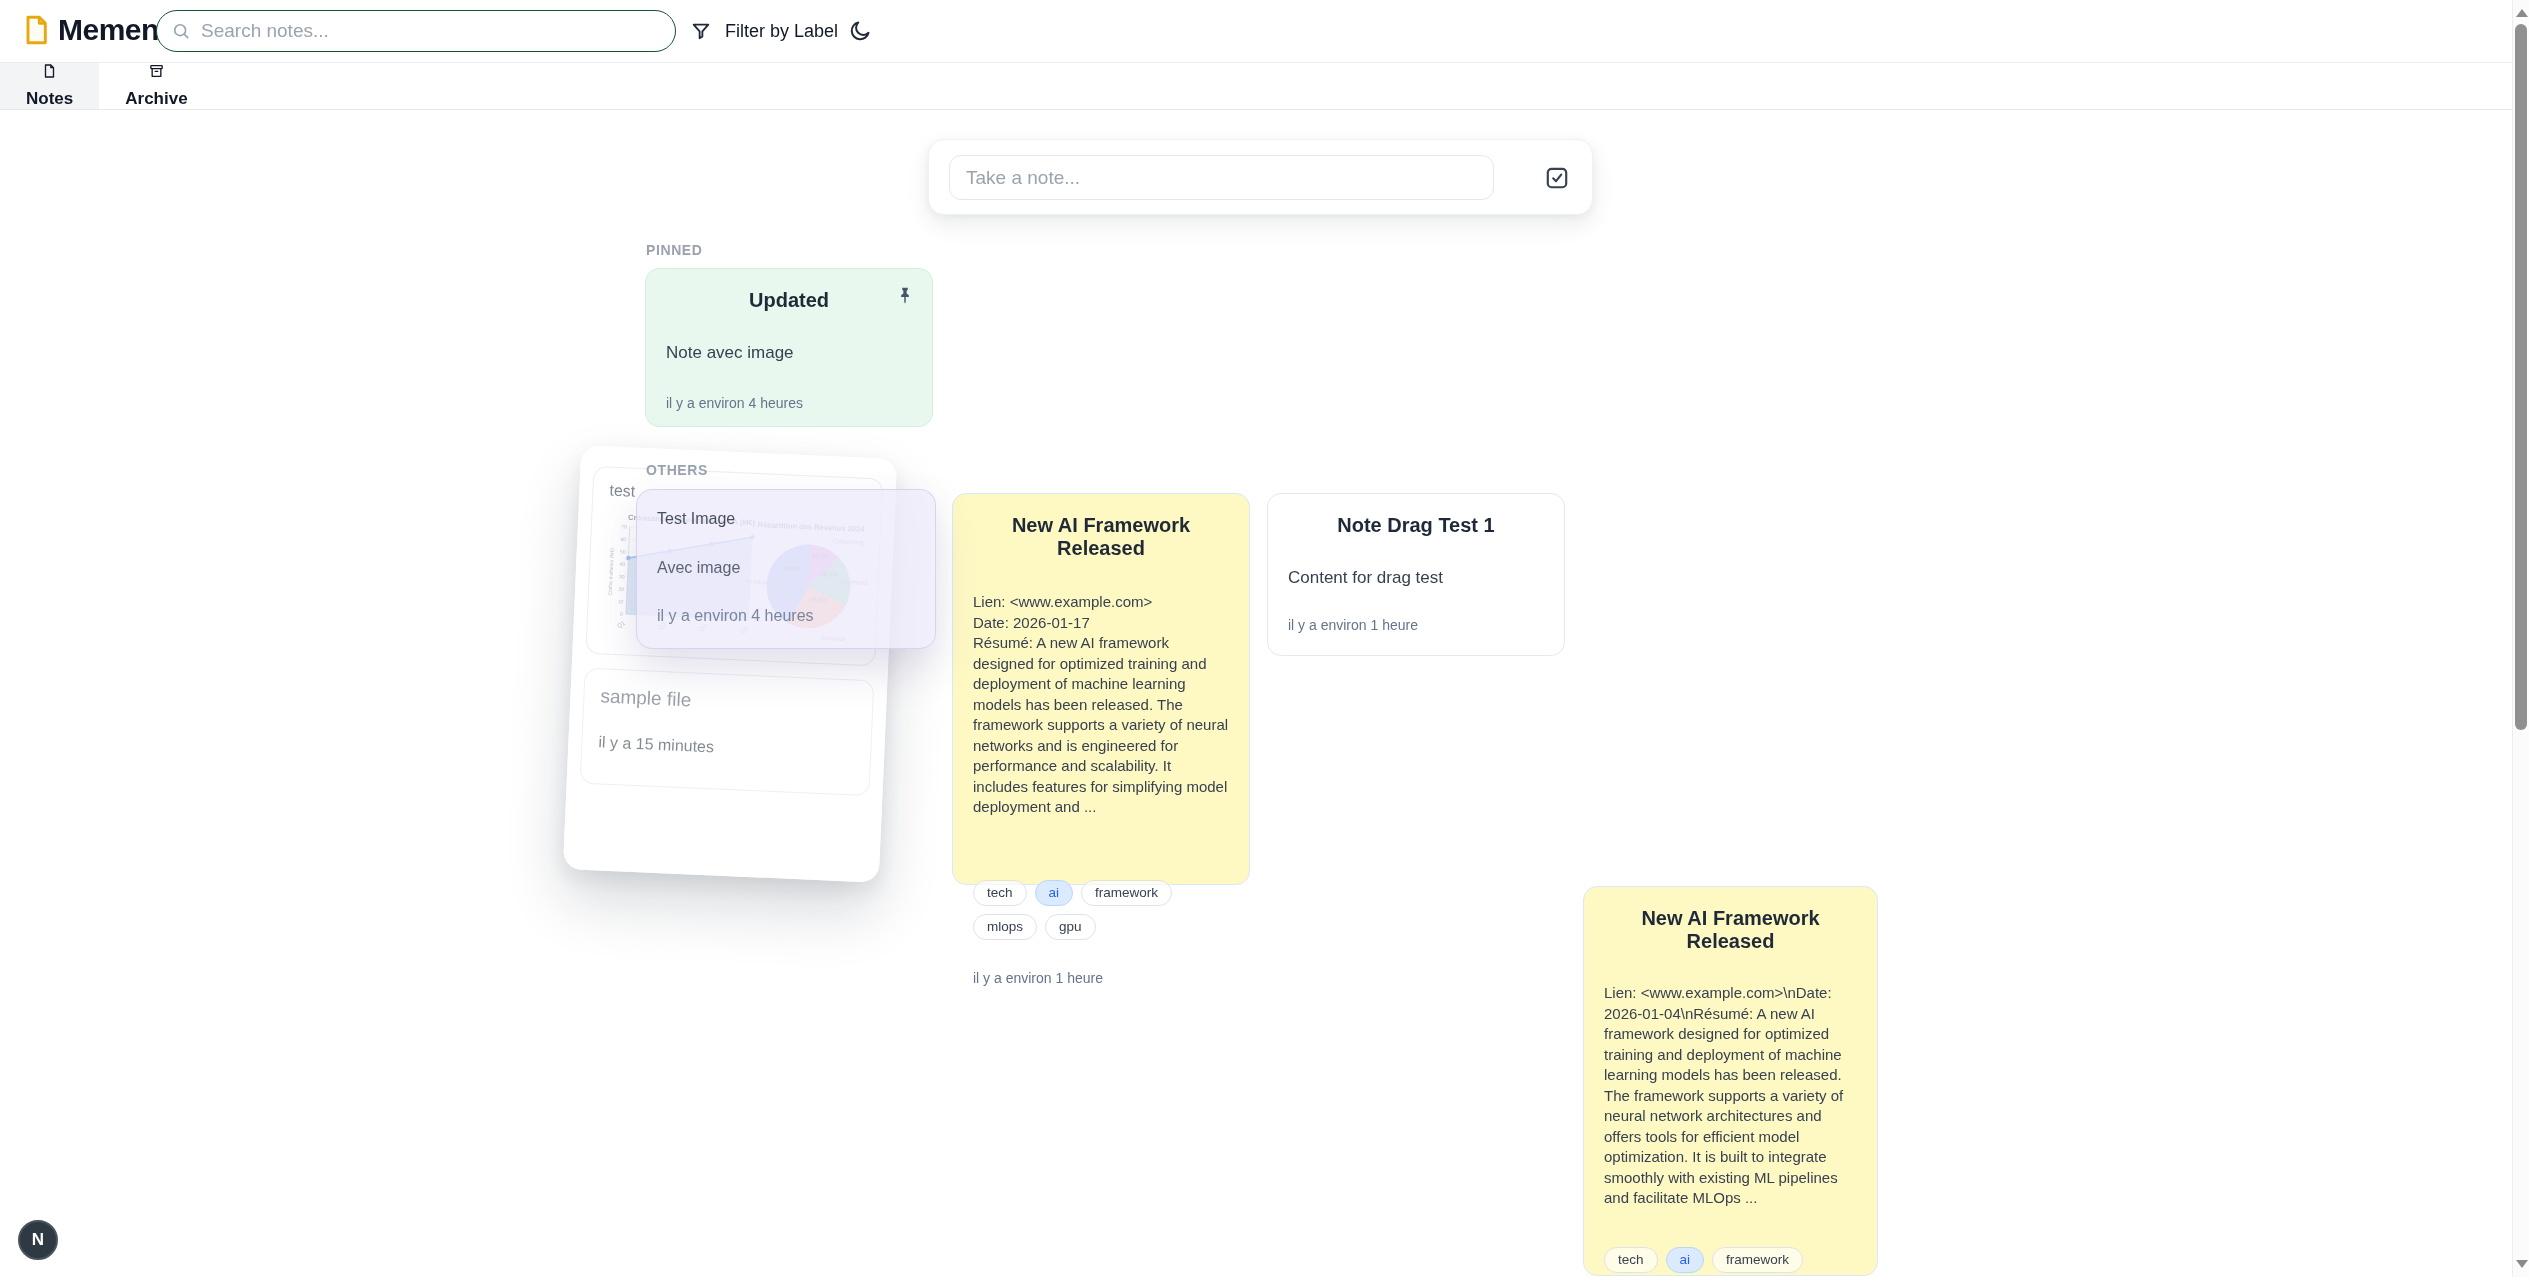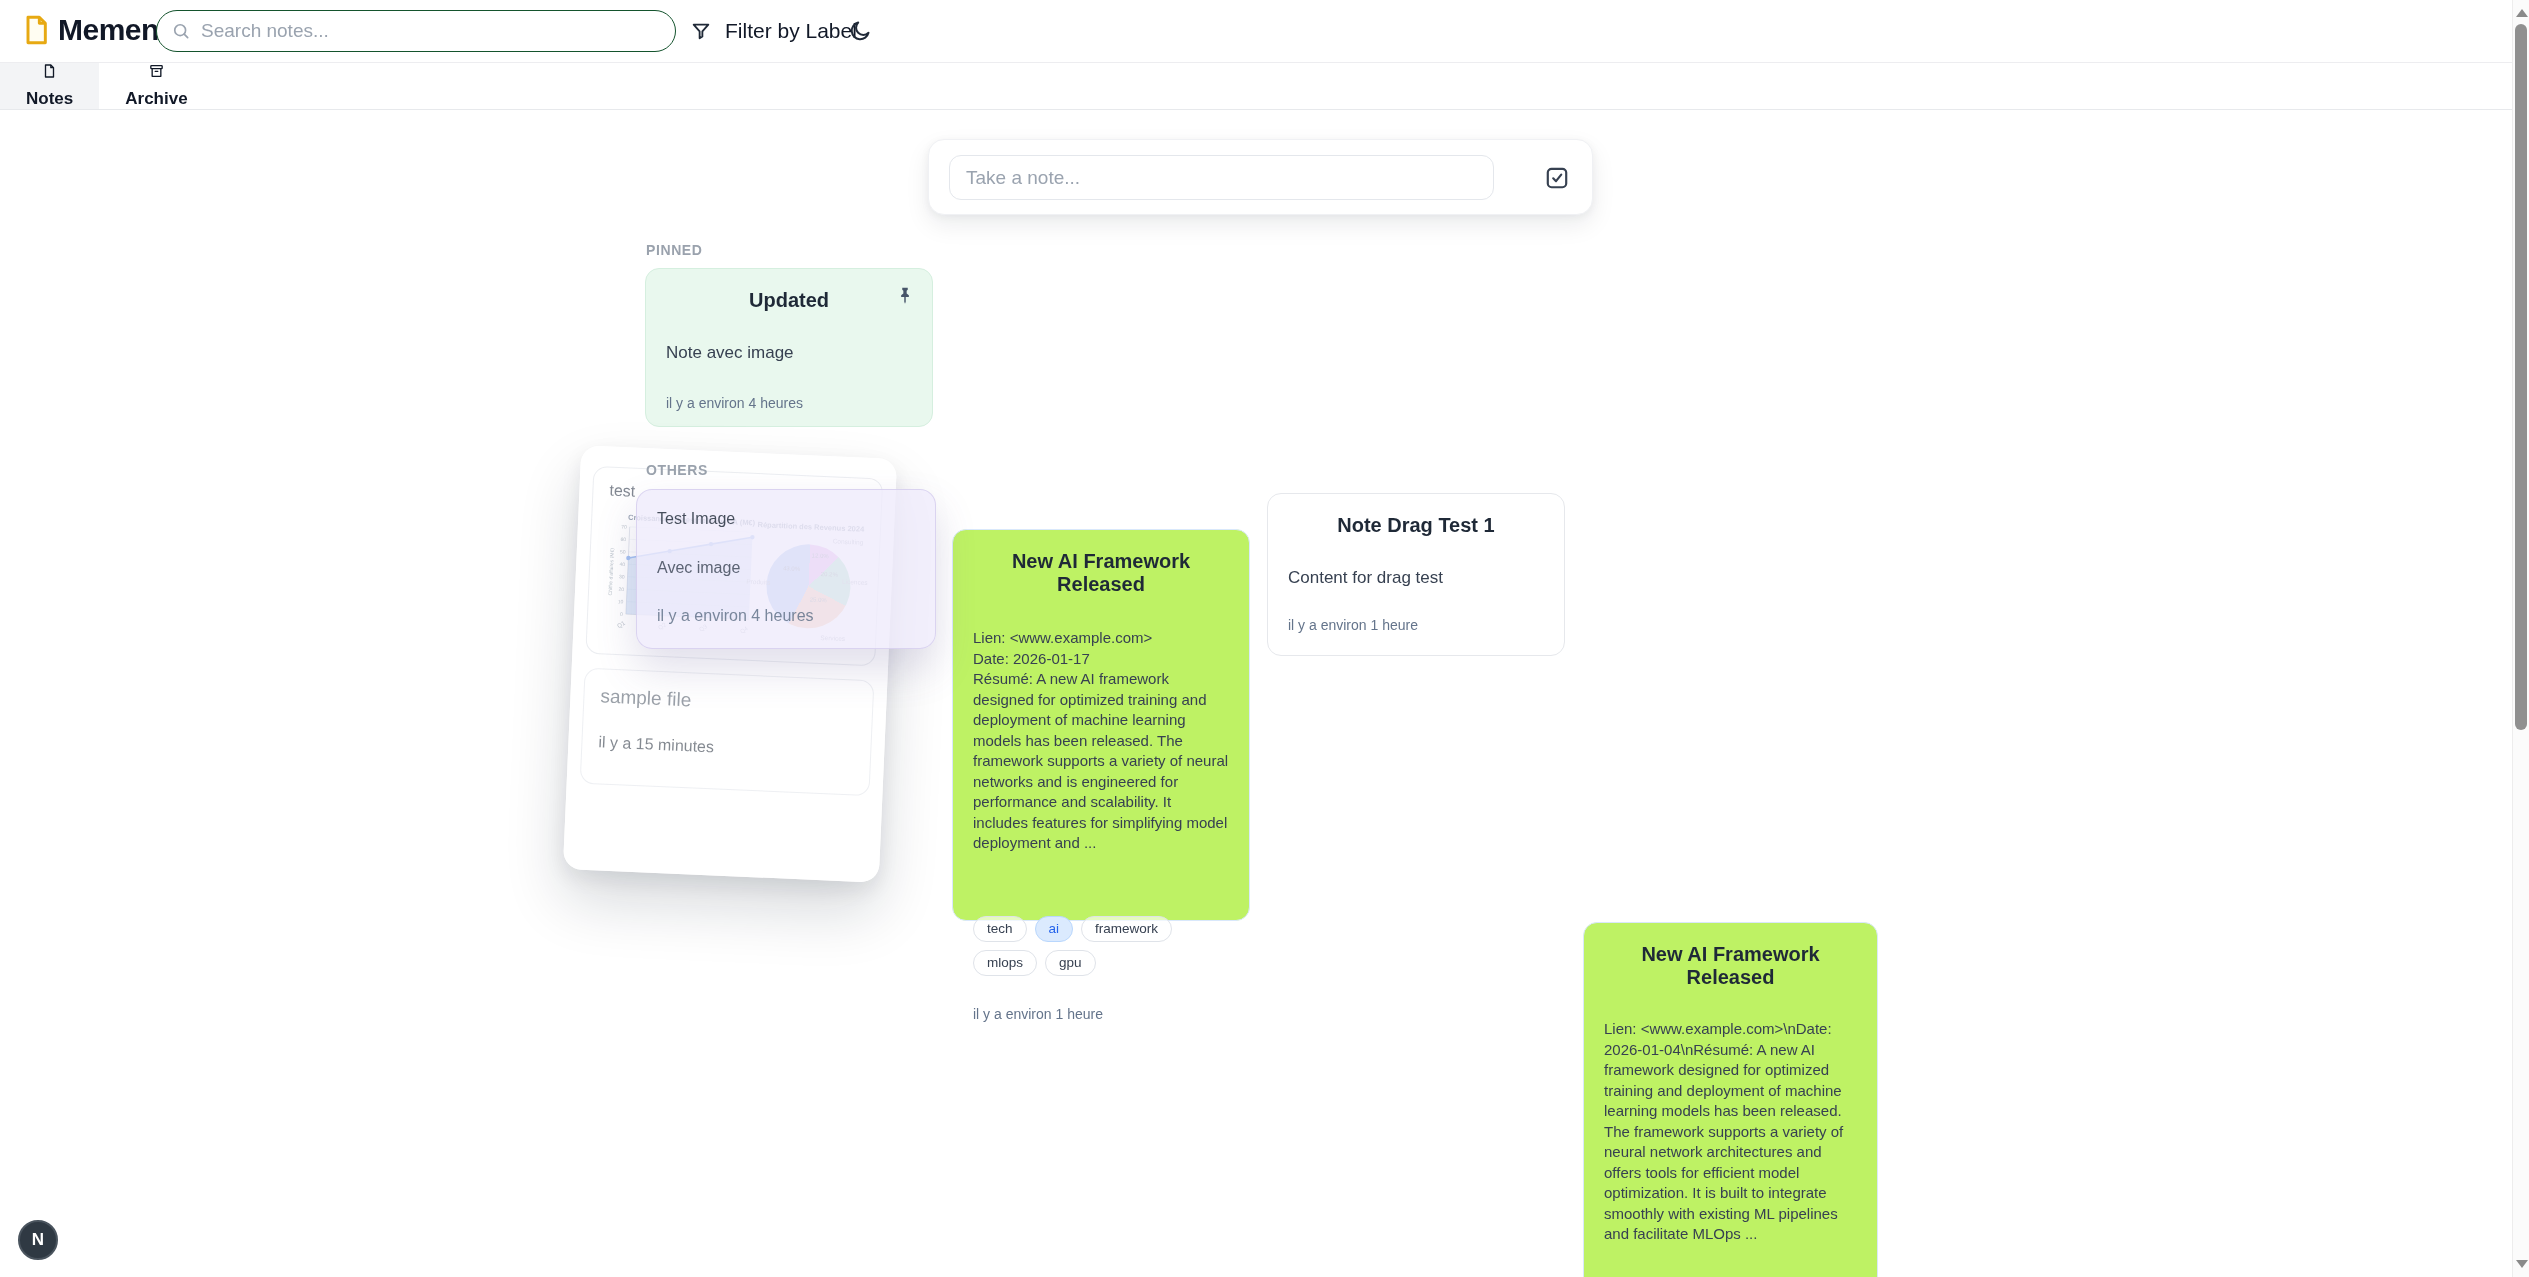--- a/index.html
+++ b/index.html
@@ -11,42 +11,42 @@
   
   .header { position:absolute; left:0; top:0; width:100%; height:62px; background:#fff; }
   .logo-icon { position:absolute; left:20px; top:14px; width:32px; height:32px; }
   .app-title { position:absolute; left:58px; top:13px; font-size:30px; font-weight:700; letter-spacing:-0.5px; color:#111827; }
   .search { position:absolute; left:156px; top:10px; width:520px; height:42px; border:1px solid #14532d;
     border-radius:21px; background:#fff; display:flex; align-items:center; padding-left:14px; gap:10px; }
   .search input { border:none; outline:none; flex:1; font-size:19px; color:#374151; background:transparent;
     font-family:inherit; padding-right:16px; }
   .search input::placeholder { color:#9aa3af; }
   .filter-btn { position:absolute; left:690px; top:13px; height:36px; display:flex; align-items:center; gap:13px;
-    font-size:21px; color:#111827; cursor:pointer; background:none; border:none; font-family:inherit; }
+    font-size:18px; color:#111827; cursor:pointer; background:none; border:none; font-family:inherit; }
   .theme-btn { position:absolute; left:848px; top:16px; width:30px; height:30px; background:none; border:none; cursor:pointer; }
   
   .tabbar { position:absolute; left:0; top:62px; width:100%; height:48px; border-top:1px solid #ededf0;
     border-bottom:1px solid #e7e9ec; display:flex; background:#fff; }
   .tab { display:flex; align-items:center; gap:10px; padding:0 26px; font-size:17px; font-weight:600; color:#111827; cursor:pointer;flex-direction:column; }
   .tab.active { background:#f3f4f6; }
   
   .composer { position:absolute; left:928px; top:139px; width:665px; height:76px; background:#fff; border:1px solid #f0f1f4;
     border-radius:16px; box-shadow:0 10px 25px rgba(15,23,42,.08), 0 2px 8px rgba(15,23,42,.05); }
   .composer input { position:absolute; left:20px; top:15px; width:545px; height:45px; border:1px solid #e4e7ec; border-radius:12px;
     font-size:19px; font-family:inherit; color:#374151; padding:0 16px; outline:none; }
   .composer input::placeholder { color:#9aa3af; }
   .composer .check { position:absolute; right:22px; top:25px; width:26px; height:26px; cursor:pointer; }
   
   .section-label { position:absolute; font-size:14px; font-weight:700; letter-spacing:.6px; color:#9aa2ad; }
   .card { position:absolute; border-radius:14px; padding:20px; }
   .card .title { font-size:20px; font-weight:600; color:#1f2937;text-align:center; }
   .card .content { font-size:17px; color:#374151; }
   .card .time { font-size:14px; color:#64748b; }
   .card-green { background:#e9f8ee; border:1px solid #d5efdf; }
-  .card-blue  { background:#bef264; border:1px solid #d9e8fb;margin-top:36px; }
+  .card-blue  { background:#fef9c3; border:1px solid #d9e8fb; }
   .card-white { background:#fff; border:1px solid #e6e8ec; }
   .pin { position:absolute; top:16px; right:16px; width:22px; height:22px; }
   .body-sm { font-size:15px; line-height:20.5px; color:#374151; }
   .tags { display:flex; flex-wrap:wrap; gap:8px; }
   .tag { font-size:13.5px; color:#374151; border:1px solid #dfe3e9; background:rgba(255,255,255,.6);
     border-radius:999px; padding:4px 13px; line-height:1.2; cursor:pointer; }
   .tag.active { background:#dbeafe; border-color:#b9d7fd; color:#2563eb; }
   
   .drag-sheet { position:absolute; left:572px; top:452px; width:316px; height:424px; border-radius:18px;
     background:rgba(255,255,255,.82); box-shadow:0 30px 60px rgba(15,23,42,.16), 0 8px 20px rgba(15,23,42,.08);

